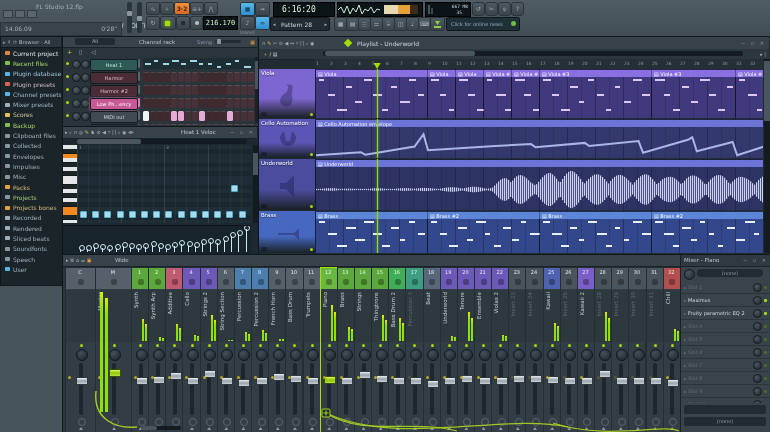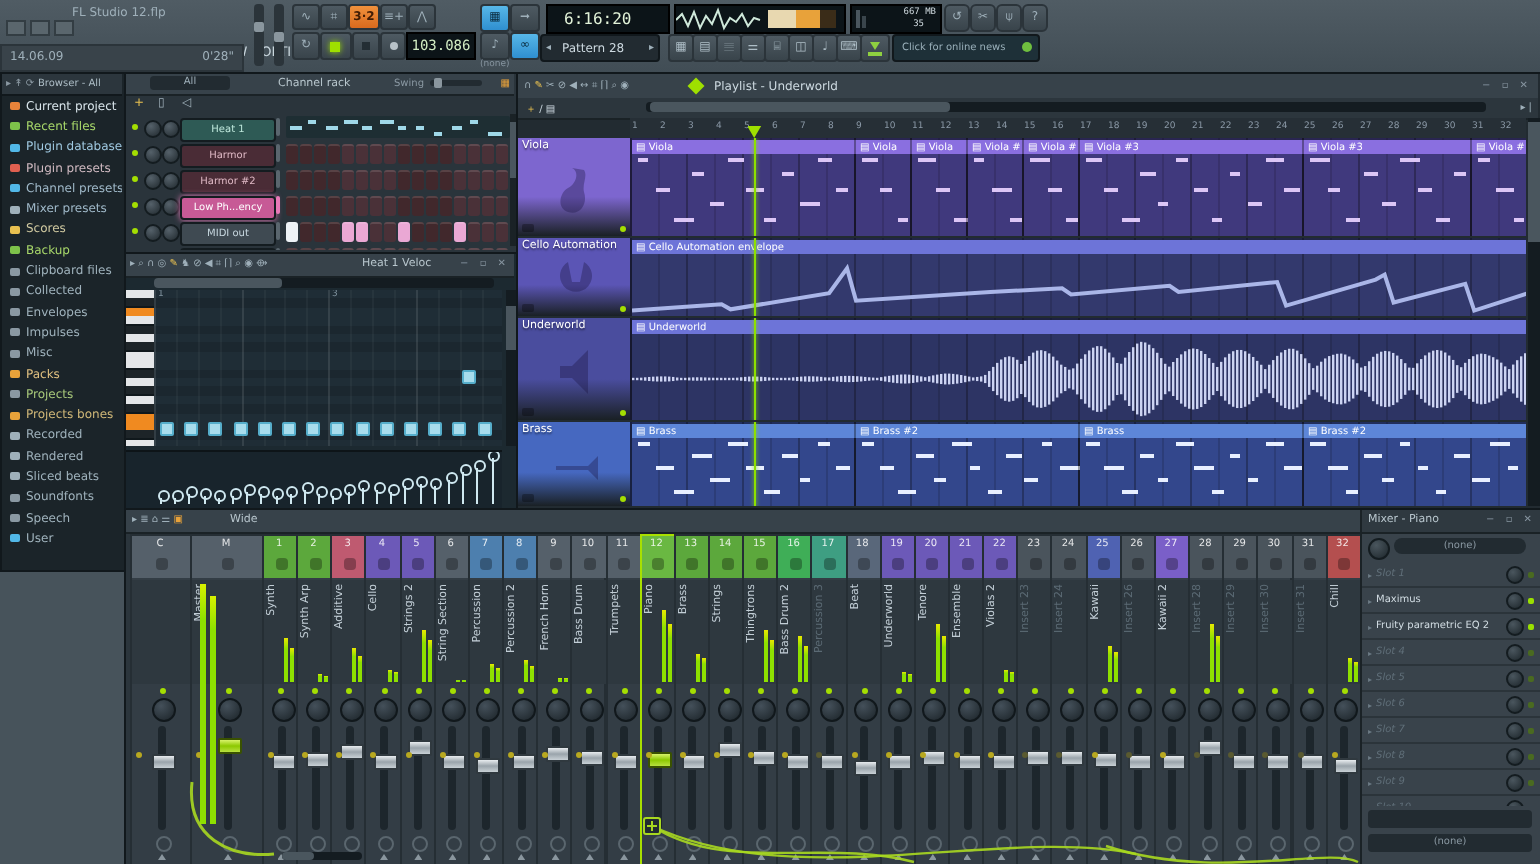--- a/index.html
+++ b/index.html
@@ -63,21 +63,21 @@
     <div class="abs btn glyph" style="left:146px;top:16px;width:12px;height:12px;line-height:12px;">↻</div>
     <div class="abs btn" style="left:160px;top:16px;width:14px;height:12px;">
       <div class="abs" style="left:4px;top:4px;width:5px;height:5px;background:#9fe000;box-shadow:0 0 3px #9fe000;"></div>
     </div>
     <div class="abs btn" style="left:176px;top:16px;width:12px;height:12px;">
       <div class="abs" style="left:4px;top:4px;width:4px;height:4px;background:#242e34;"></div>
     </div>
     <div class="abs btn" style="left:190px;top:16px;width:11px;height:12px;">
       <div class="abs" style="left:3.5px;top:4px;width:4px;height:4px;border-radius:50%;background:#b8c2c8;"></div>
     </div>
-    <div class="abs lcd" style="left:203px;top:16px;width:33px;height:12px;font-size:7px;line-height:12px;text-align:center;">103.086</div>
+    <div class="abs lcd" style="left:203px;top:16px;width:33px;height:12px;font-size:7px;line-height:12px;text-align:center;">216.170</div>
 
     <div class="abs btn lit-blue glyph" style="left:240px;top:2px;width:13px;height:12px;line-height:12px;">▦</div>
     <div class="abs btn glyph" style="left:255px;top:2px;width:13px;height:12px;line-height:12px;">➞</div>
     <div class="abs btn glyph" style="left:240px;top:16px;width:13px;height:12px;line-height:12px;">♪</div>
     <div class="abs btn lit-blue glyph" style="left:255px;top:16px;width:13px;height:12px;line-height:12px;">∞</div>
     <div class="abs" style="left:240px;top:30px;font-size:4.5px;color:#8795a0;">(none)</div>
 
     <div class="abs lcd" style="left:273px;top:2px;width:60px;height:13px;">
       <span class="abs" style="left:8px;top:2px;font-size:8px;color:#e2f2d8;">6:16:20</span>
     </div>

